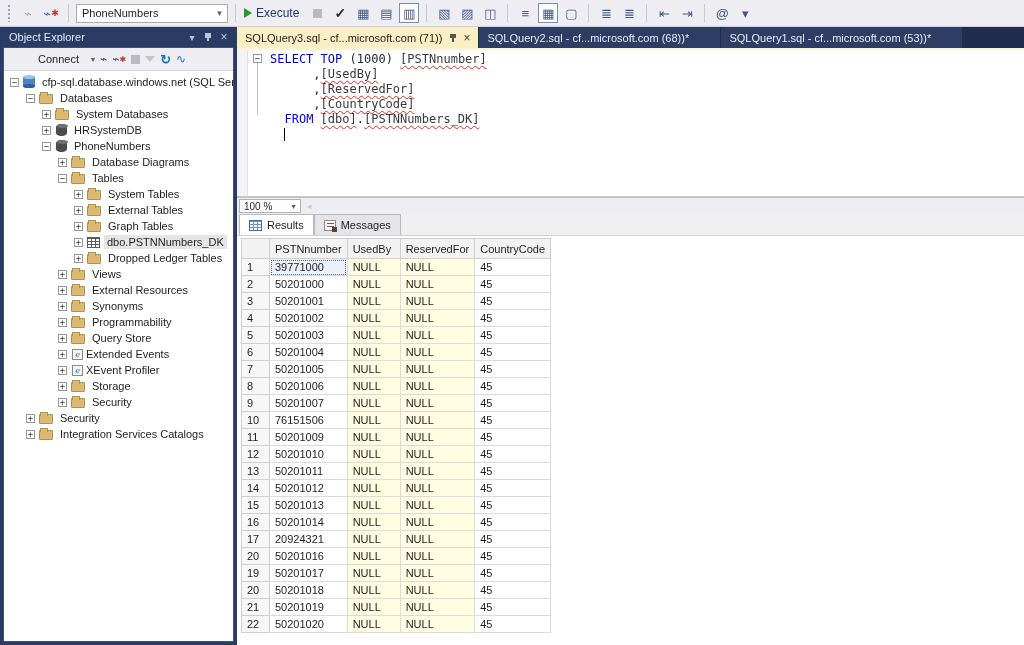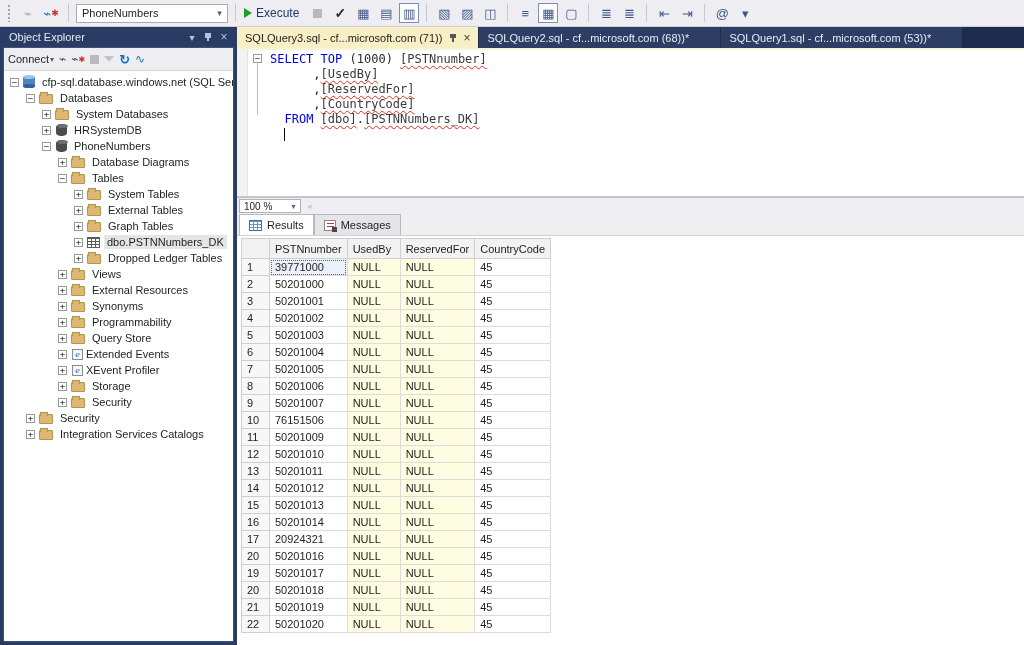--- a/index.html
+++ b/index.html
@@ -35,21 +35,21 @@
   .oe { width:237px; display:flex; flex-direction:column; padding:0 3px 3px 3px; }
   .oe-title { height:20px; display:flex; align-items:center; color:#e4e9f5; font-size:11px; padding:0 2px 0 6px; }
   .oe-title .sp { flex:1; }
   .oe-ticon { width:16px; height:16px; display:flex; align-items:center; justify-content:center;
     color:#b9c3dc; font-size:10px; }
   .pinbar { display:inline-block; width:2px; height:8px; background:#b9c3dc; position:relative; }
   .pinbar::before { content:""; position:absolute; top:0; left:-2px; width:6px; height:5px; background:#b9c3dc; }
   .oe-body { flex:1; display:flex; flex-direction:column; background:#fff; border:1px solid #40507c; }
   .oe-toolbar { height:23px; background:#eeeef2; border-bottom:1px solid #d5d5dc;
     display:flex; align-items:center; padding:0 4px; gap:5px; }
-  .connect { color:#1e1e1e; display:flex; align-items:center; gap:1px; }
+  .connect { color:#1e1e1e; display:flex; align-items:center; gap:12px;margin-left:30px; }
   .oe-ic { font-size:12px; color:#37476e; display:inline-flex; align-items:center; }
   .funnel { width:0; height:0; border-left:5px solid transparent; border-right:5px solid transparent;
     border-top:6px solid #c3c3c8; }
   .refresh { color:#1a74c4; font-size:13px; font-weight:bold; }
   .oe-tree { flex:1; background:#fff; padding-top:3px; overflow:hidden; }
   .tree-row { height:16px; display:flex; align-items:center; white-space:nowrap; }
   .toggle { width:9px; height:9px; border:1px solid #9a9a9a; background:#fff; color:#3c3c3c;
     font-size:9px; line-height:7px; text-align:center; margin-right:4px; flex:none;
     font-family:"DejaVu Sans Mono", monospace; }
   .tricon { width:14px; height:12px; margin-right:4px; flex:none; position:relative; }

